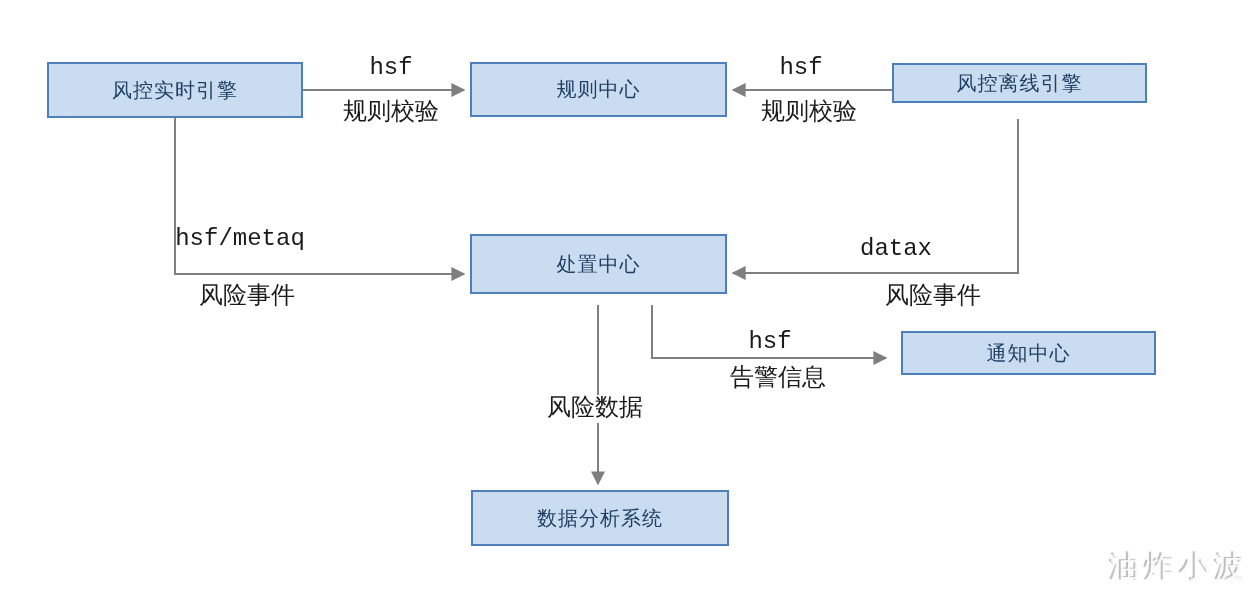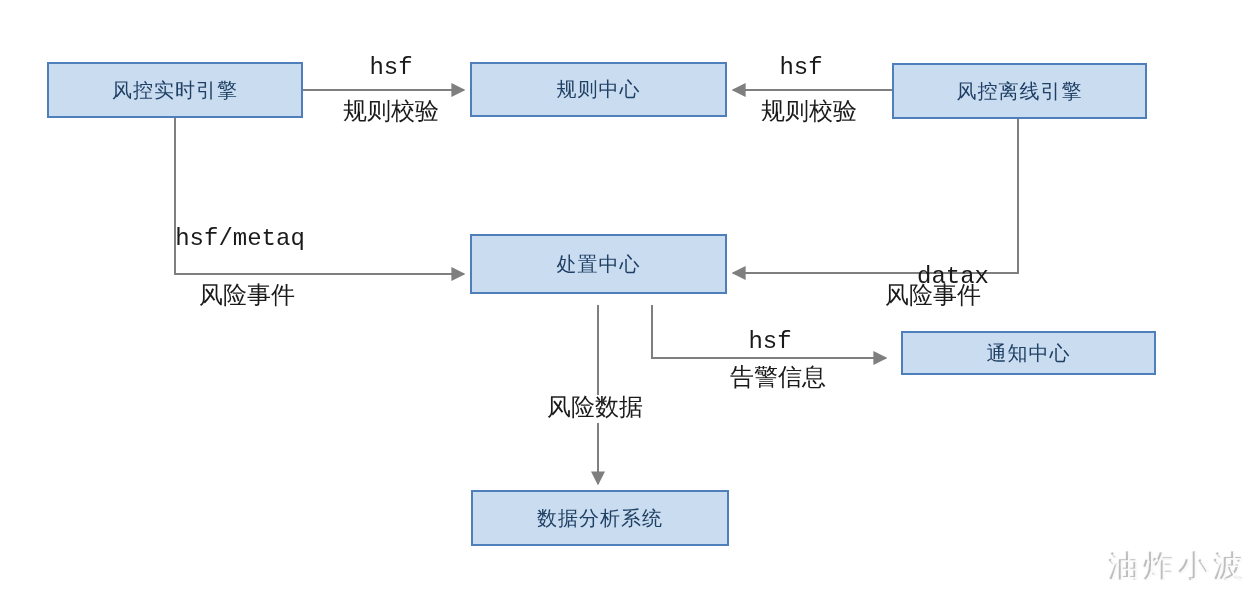--- a/index.html
+++ b/index.html
@@ -69,38 +69,38 @@
     <polyline points="175,118 175,274 464,274" fill="none" stroke="#7f7f7f" stroke-width="2" marker-end="url(#arrow)"></polyline>
     <polyline points="1018,119 1018,273 733,273" fill="none" stroke="#7f7f7f" stroke-width="2" marker-end="url(#arrow)"></polyline>
     <polyline points="652,305 652,358 886,358" fill="none" stroke="#7f7f7f" stroke-width="2" marker-end="url(#arrow)"></polyline>
     <polyline points="598,305 598,484" fill="none" stroke="#7f7f7f" stroke-width="2" marker-end="url(#arrow)"></polyline>
   </svg>
 
   <div class="node" style="left:47px; top:62px; width:256px; height:56px;">风控实时引擎</div>
 
   <div class="node" style="left:470px; top:62px; width:257px; height:55px;">规则中心</div>
 
-  <div class="node" style="left:892px; top:63px; width:255px; height:56px;">风控离线引擎</div>
+  <div class="node" style="left:892px; top:63px; width:255px; height:40px;">风控离线引擎</div>
 
   <div class="node" style="left:470px; top:234px; width:257px; height:60px;">处置中心</div>
 
   <div class="node" style="left:892px; top:331px; width:255px; height:44px;margin-left:9px;">通知中心</div>
 
   <div class="node" style="left:471px; top:490px; width:258px; height:56px;">数据分析系统</div>
 
   <div class="edge-label" style="left:391px; top:54px;">hsf</div>
   <div class="edge-label" style="left:391px; top:99px;">规则校验</div>
 
   <div class="edge-label" style="left:801px; top:54px;">hsf</div>
   <div class="edge-label" style="left:809px; top:99px;">规则校验</div>
 
   <div class="edge-label" style="left:240px; top:225px;text-align:center;">hsf/metaq</div>
   <div class="edge-label" style="left:247px; top:283px;">风险事件</div>
 
-  <div class="edge-label" style="left:953px; top:235px;margin-top:28px;">datax</div>
+  <div class="edge-label" style="left:896px; top:235px;">datax</div>
   <div class="edge-label" style="left:933px; top:283px;">风险事件</div>
 
   <div class="edge-label" style="left:770px; top:328px;">hsf</div>
   <div class="edge-label" style="left:778px; top:365px;">告警信息</div>
 
   <div class="edge-label on-line" style="left:595px; top:395px;">风险数据</div>
 
   <div class="watermark">油炸小波</div>
 
 </div>

